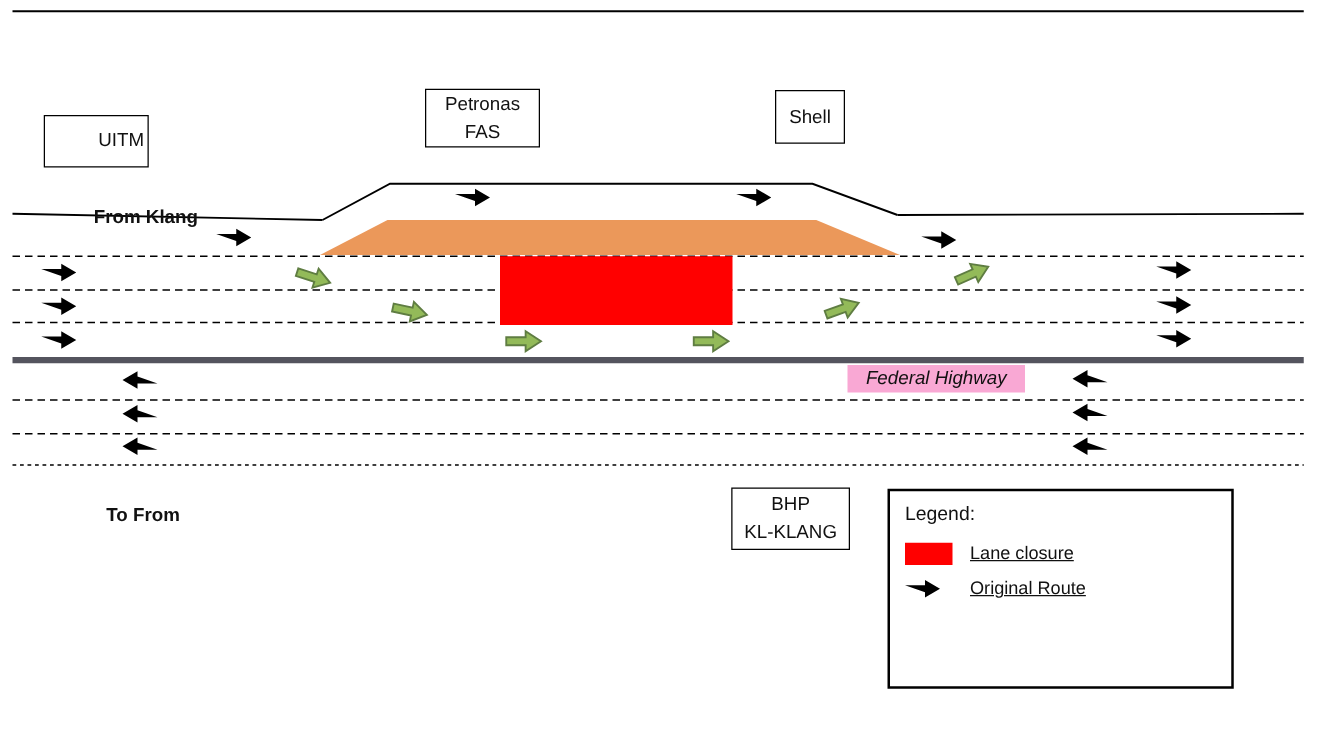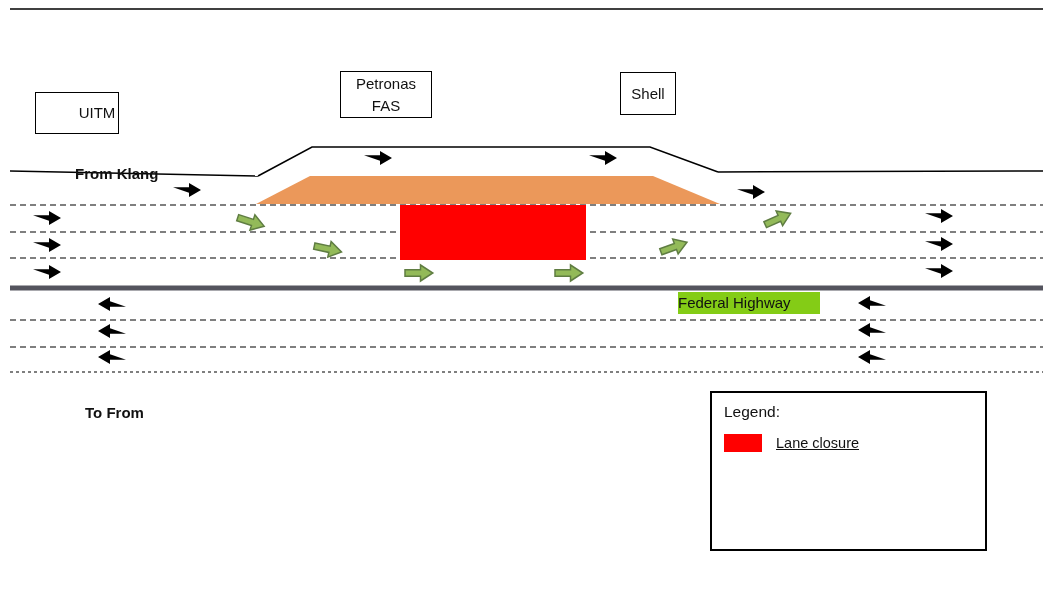--- a/index.html
+++ b/index.html
@@ -21,22 +21,22 @@
          font-size:15px; text-align:center; line-height:1.45; }
   .box-uitm { left:35px;  top:92px;  width:84px; height:42px;padding-left:40px; }
   .box-petronas { left:340px; top:71px; width:92px; height:47px; }
   .box-shell { left:591px; top:72px; width:56px; height:43px;margin-left:29px; }
   .box-bhp { left:585px; top:390px; width:95px; height:50px; }
 
   .tlabel { position:absolute; font-size:15px; white-space:nowrap;margin-top:16px; }
   .bold { font-weight:bold; }
   .lbl-from-klang { left:75px; top:149px; }
   .lbl-to-klang { left:85px; top:388px; }
-  .lbl-federal { left:678px; top:276px; width:142px; height:22px; background:#84cc16;
-                 line-height:22px; }
+  .lbl-federal { left:678px; top:276px; width:142px; height:22px; background:#f9a8d4;
+                 text-align:center; line-height:22px;font-style:italic; }
 
   .legend { position:absolute; left:710px; top:391px; width:277px; height:160px;
             border:2px solid #000; background:#fff; padding:8px 12px; }
   .legend-title { font-size:15.5px; font-weight:normal; margin:2px 0 8px; }
   .legend-row { display:flex; align-items:center; gap:10px; height:28px; }
   .legend-icon { width:42px; display:flex; align-items:center; }
   .legend-label { font-size:14.5px;text-decoration:underline; }
 </style>
 </head>
 <body>
@@ -102,34 +102,46 @@
   <div class="box box-uitm">
     <span>UITM</span>
   </div>
   <div class="box box-petronas">
     <span>Petronas</span>
     <span>FAS</span>
   </div>
   <div class="box box-shell">
     <span>Shell</span>
   </div>
+  <div class="box box-bhp">
+    <span>BHP</span>
+    <span>KL-KLANG</span>
+  </div>
 
   <div class="tlabel bold lbl-from-klang">From Klang</div>
   <div class="tlabel lbl-federal">Federal Highway</div>
   <div class="tlabel bold lbl-to-klang">To From</div>
 
   <div class="legend">
     <div class="legend-title">Legend:</div>
 
     <div class="legend-row">
       <span class="legend-icon">
         <svg width="40" height="19">
             <rect class="closure" x="0" y="0" width="38" height="18"></rect>
           </svg>
       </span>
       <span class="legend-label">Lane closure</span>
     </div>
 
 
+    <div class="legend-row">
+      <span class="legend-icon">
+        <svg width="30" height="16">
+            <path class="blk" d="M0 5.2 H16 V1 L28 8 L16 15 V10.8 Z"></path>
+          </svg>
+      </span>
+      <span class="legend-label">Original Route</span>
+    </div>
 
   </div>
 
 </div>
 
 </body></html>

